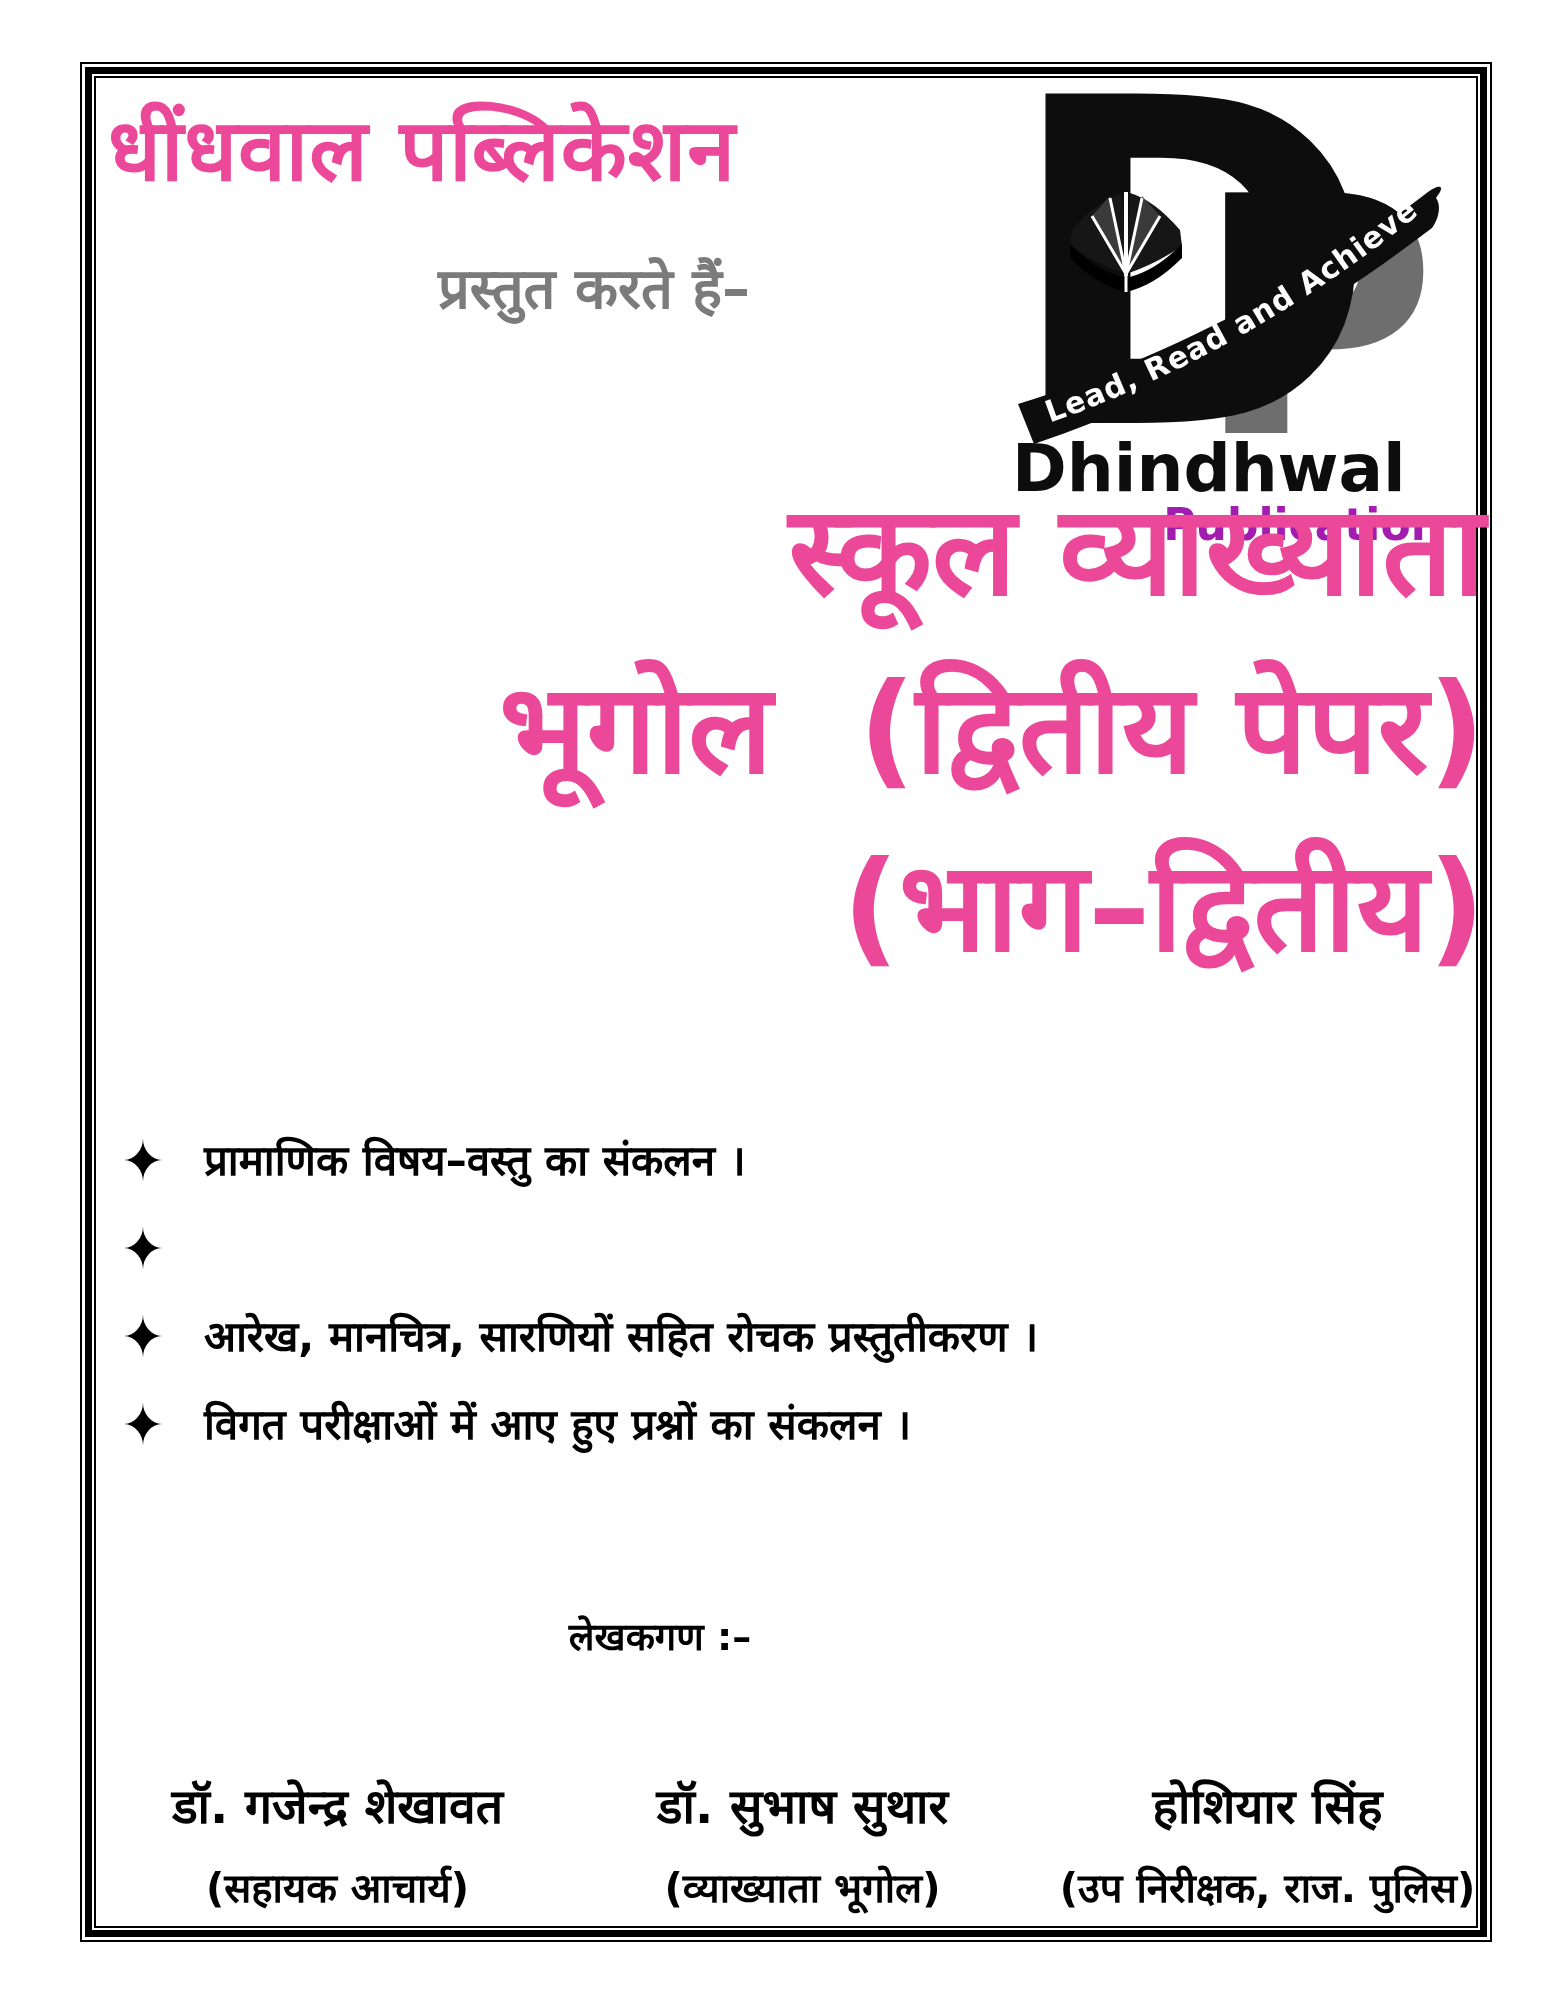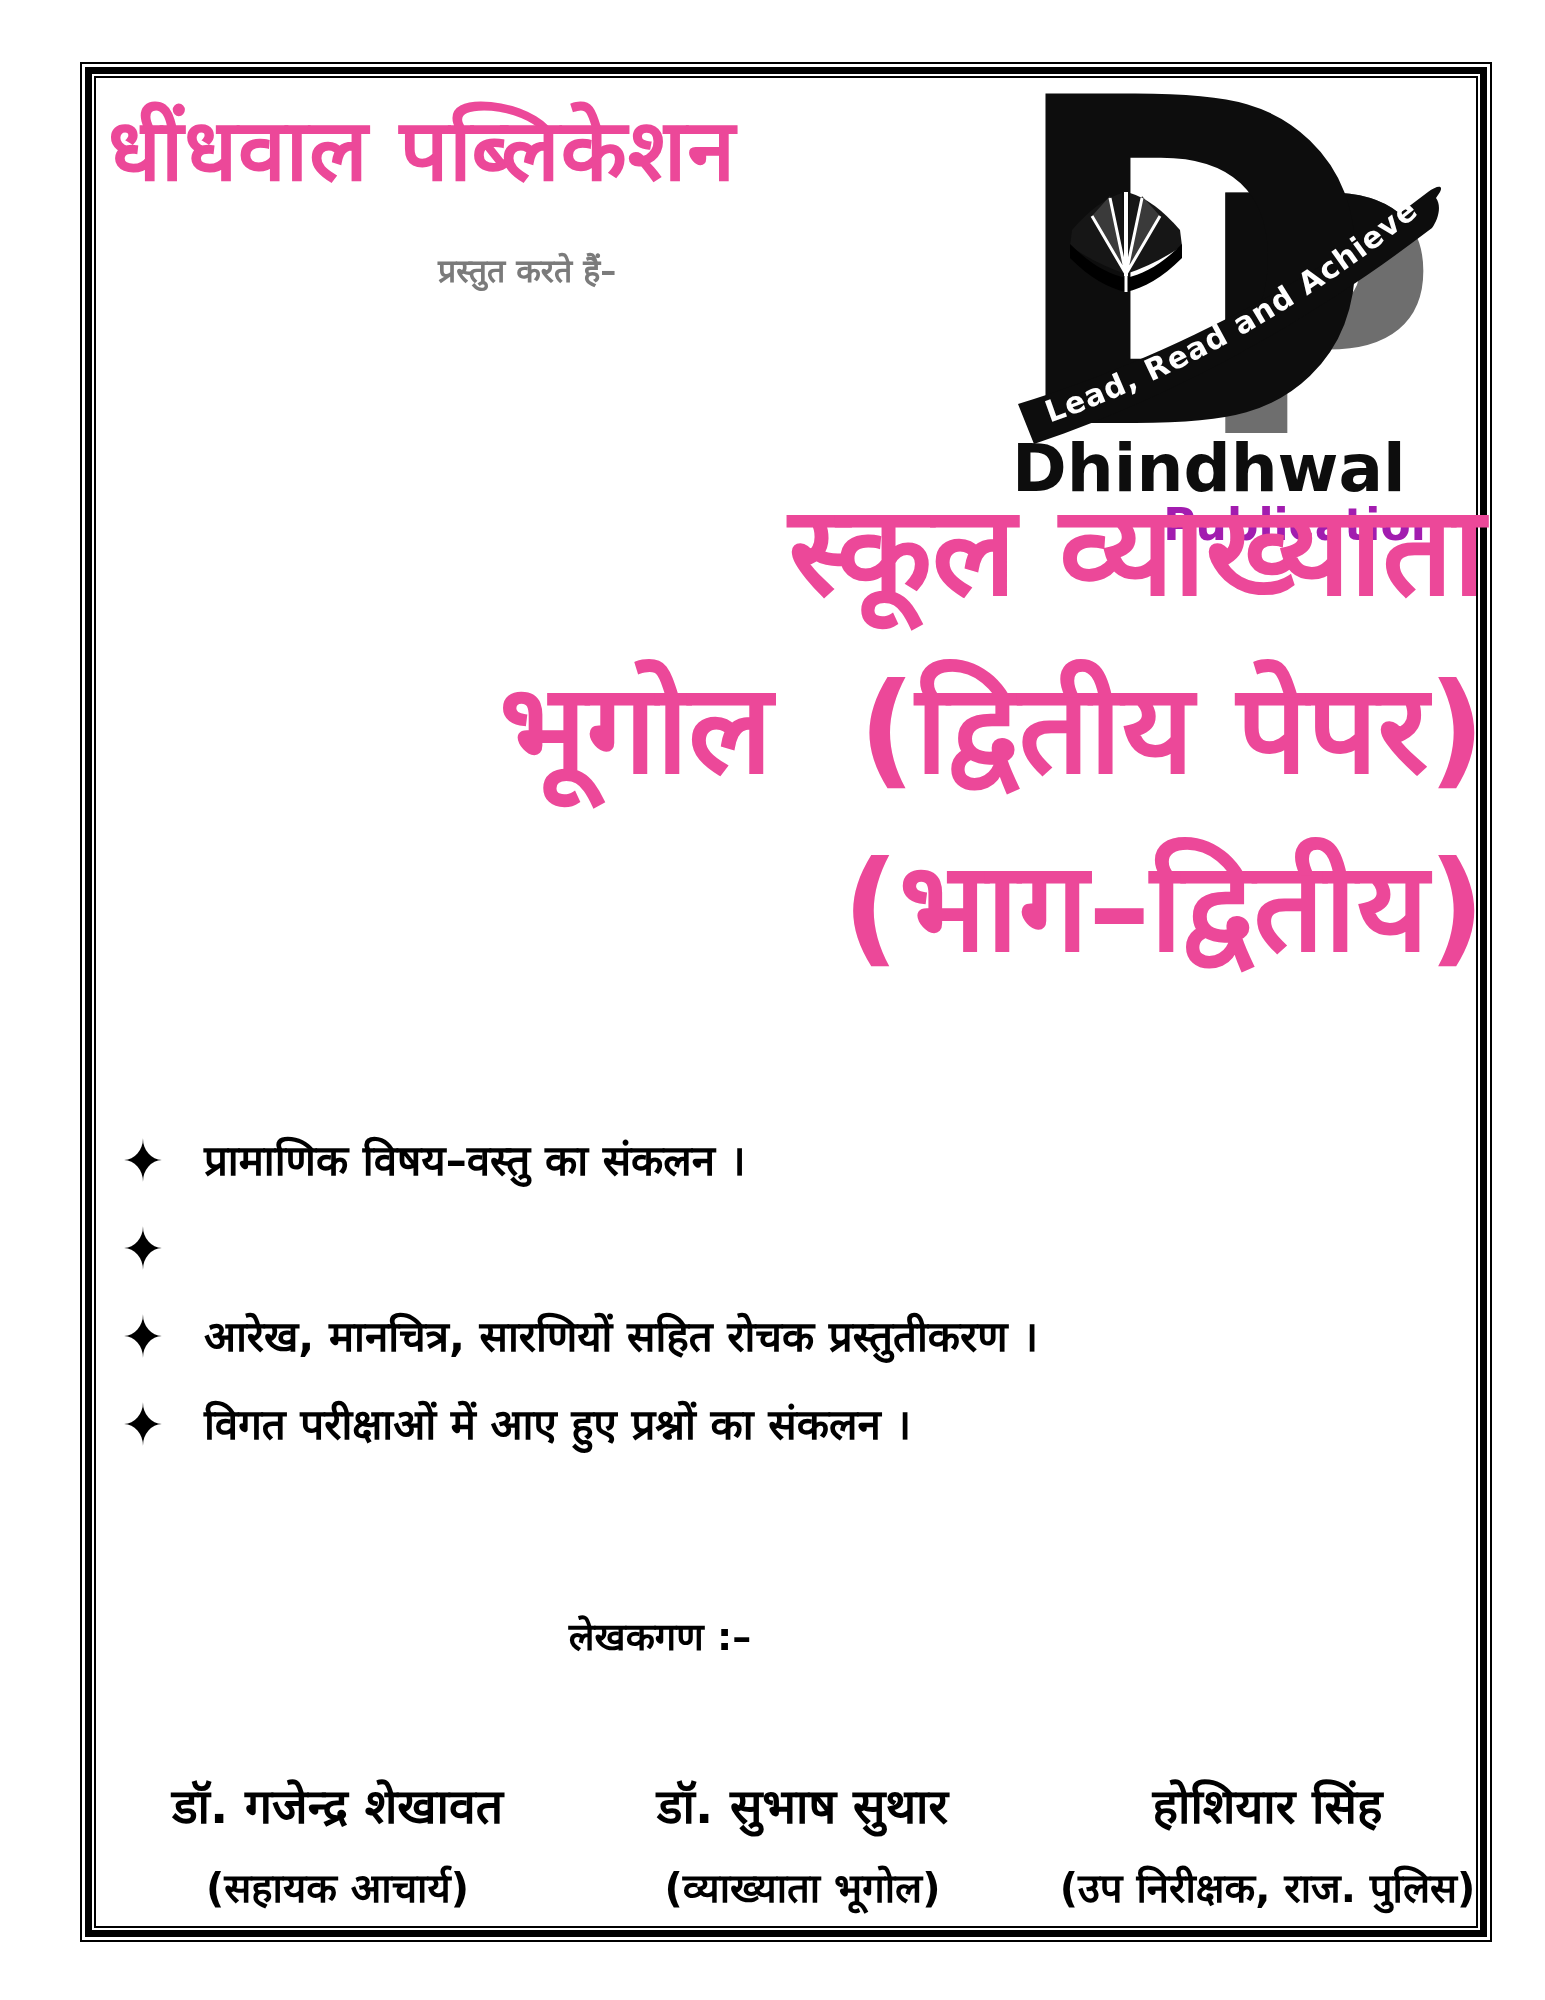--- a/index.html
+++ b/index.html
@@ -13,21 +13,21 @@
   .frame-mid{position:absolute;inset:3px;border:7px solid #000;}
   .frame-inner{position:absolute;inset:2px;border:2px solid #000;}
 
   
   .pub-name{
     position:absolute;left:108px;top:88px;width:760px;
     font-size:86px;font-weight:bold;color:#ec4899;letter-spacing:1px;white-space:nowrap;
   }
   .presents{
     position:absolute;left:438px;top:248px;
-    font-size:32px;font-weight:bold;color:#7b7b7b;white-space:nowrap;
+    font-size:56px;font-weight:bold;color:#7b7b7b;white-space:nowrap;
   }
 
   
   .logo{position:absolute;left:1012px;top:88px;width:430px;}
   .logo svg{display:block;overflow:visible;}
   .logo-name1{
     margin-top:-14px;font-size:66px;font-weight:bold;color:#0d0d0d;
     letter-spacing:0px;line-height:1.0;text-align:left;
   }
   .logo-name2{

